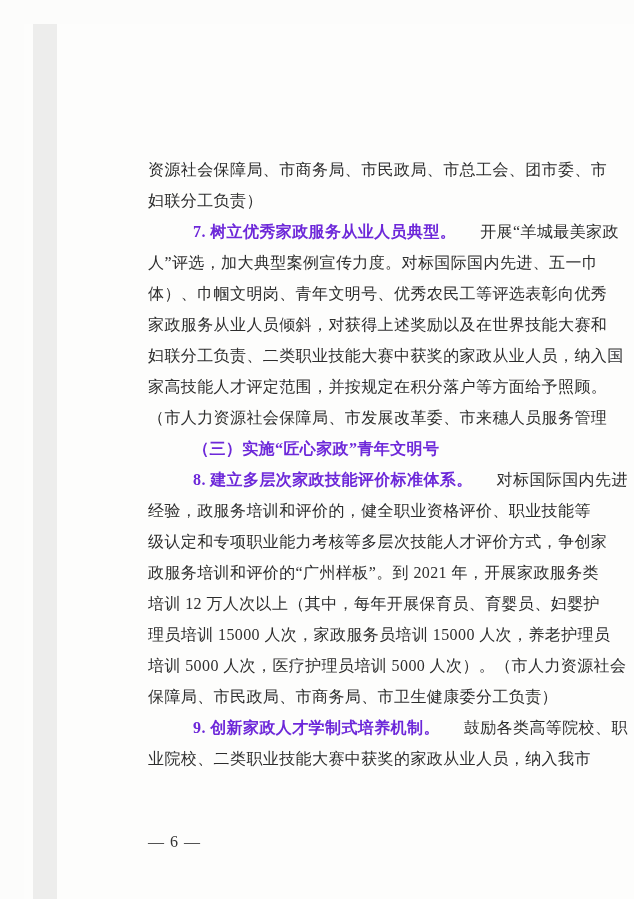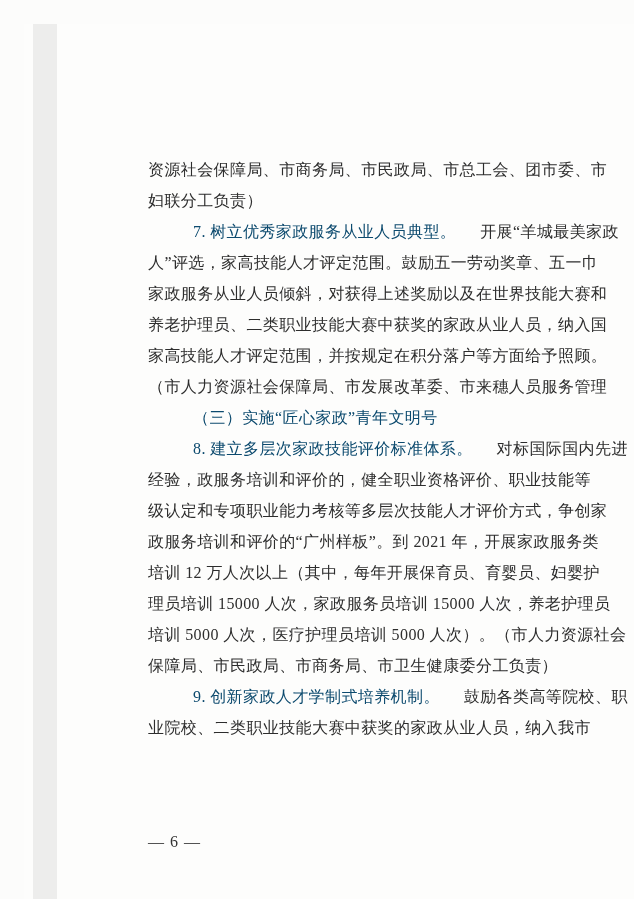--- a/index.html
+++ b/index.html
@@ -42,22 +42,22 @@
     overflow: visible;
   }
   .line.end {
     text-align: center;
     text-align-last: left;
   }
   .line.indent {
     text-indent: 33px;
   }
   .b {
-    font-weight: 400;
-    color: #0c4a6e;
+    font-weight: 700;
+    color: #6d28d9;
   }
   .page-number {
     position: absolute;
     top: 790px; left: 112px;
     height: 31px; line-height: 31px;
     font-size: 16px;
     letter-spacing: 1px;
     color: #333;
   }
 </style>
@@ -66,23 +66,24 @@
 
 <div class="page">
   <div class="edge-left"></div>
 
   <div class="text-block">
 
     <div class="line">资源社会保障局、市商务局、市民政局、市总工会、团市委、市</div>
     <div class="line end">妇联分工负责）</div>
 
     <div class="line indent"><span class="b">7. 树立优秀家政服务从业人员典型。</span><span>开展“羊城最美家政</span></div>
-    <div class="line">人”评选，家高技能人才评定范围。鼓励五一劳动奖章、五一巾</div>
+    <div class="line">人”评选，加大典型案例宣传力度。对标国际国内先进、五一巾</div>
+    <div class="line">体）、巾帼文明岗、青年文明号、优秀农民工等评选表彰向优秀</div>
     <div class="line">家政服务从业人员倾斜，对获得上述奖励以及在世界技能大赛和</div>
-    <div class="line">养老护理员、二类职业技能大赛中获奖的家政从业人员，纳入国</div>
+    <div class="line">妇联分工负责、二类职业技能大赛中获奖的家政从业人员，纳入国</div>
     <div class="line">家高技能人才评定范围，并按规定在积分落户等方面给予照顾。</div>
     <div class="line">（市人力资源社会保障局、市发展改革委、市来穗人员服务管理</div>
 
     <div class="line indent end"><span class="b">（三）实施“匠心家政”青年文明号</span></div>
 
     <div class="line indent"><span class="b">8. 建立多层次家政技能评价标准体系。</span><span>对标国际国内先进</span></div>
     <div class="line">经验，政服务培训和评价的，健全职业资格评价、职业技能等</div>
     <div class="line">级认定和专项职业能力考核等多层次技能人才评价方式，争创家</div>
     <div class="line">政服务培训和评价的“广州样板”。到 2021 年，开展家政服务类</div>
     <div class="line">培训 12 万人次以上（其中，每年开展保育员、育婴员、妇婴护</div>

